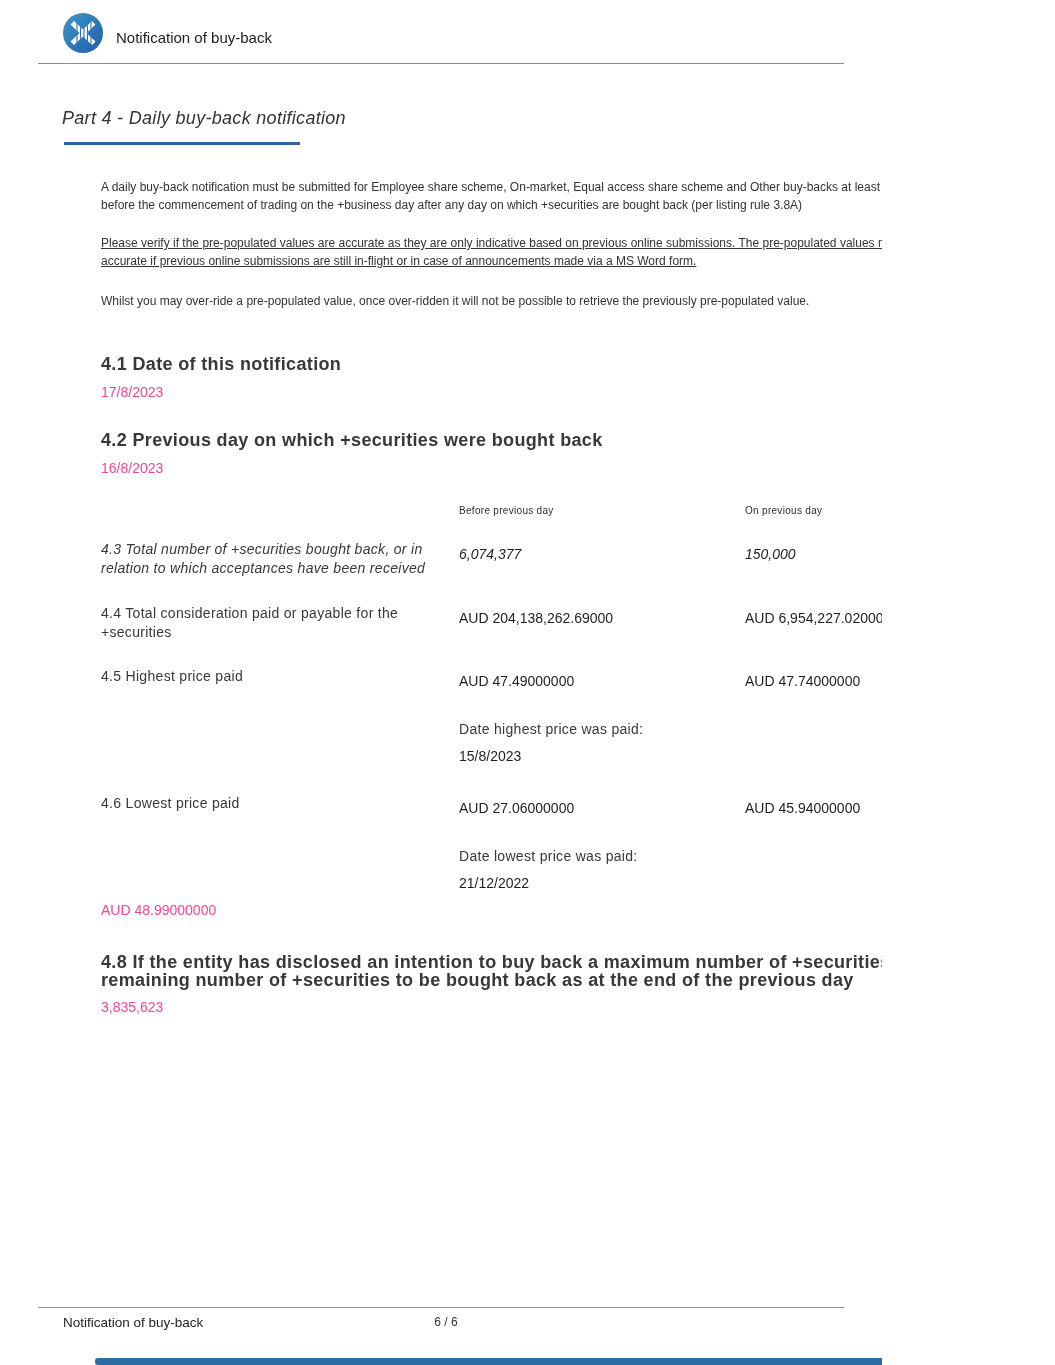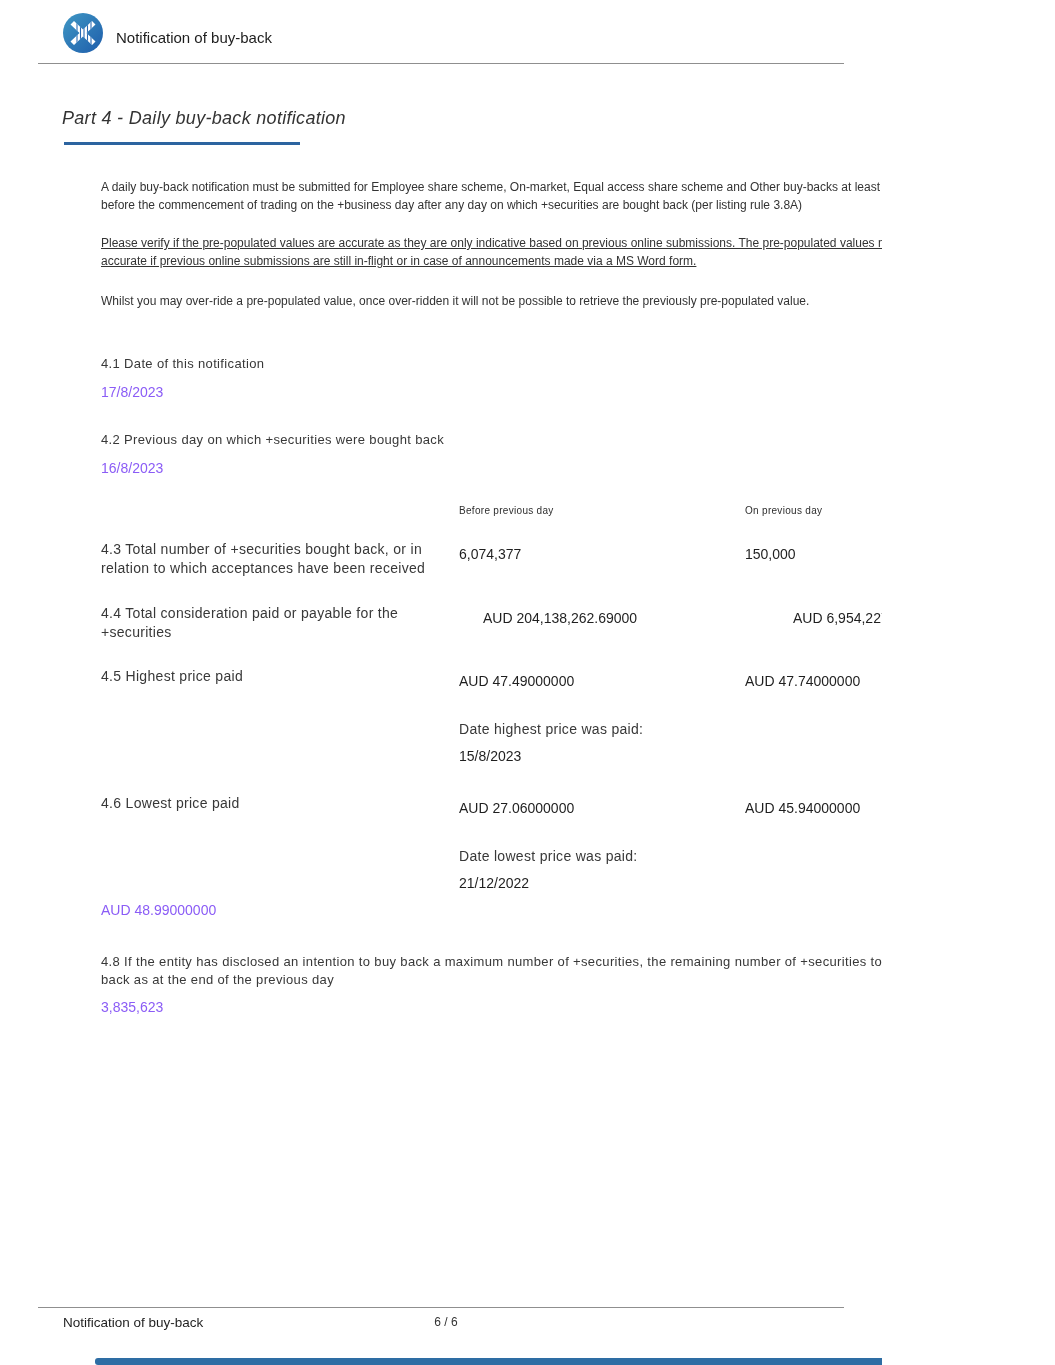--- a/index.html
+++ b/index.html
@@ -62,28 +62,29 @@
     line-height: 18px;
     color: #333333;
   }
   .p1 { margin-top: 33px; }
   .p2 { margin-top: 20px; text-decoration: underline; }
   .p3 { margin-top: 22px; }
 
   
   .content { margin-left: 101px; width: 864px; }
   .field-label {
-    font-size: 13px;
+    font-size: 18px;
     color: #383838;
     letter-spacing: 0.35px;
     line-height: 18px;
+    font-weight: bold;
   }
   .field-value {
     font-size: 14px;
-    color: #8b5cf6;
+    color: #ec4899;
     line-height: 18px;
   }
   .f41-label { margin-top: 45px; }
   .f41-value { margin-top: 10px; }
   .f42-label { margin-top: 30px; }
   .f42-value { margin-top: 10px; }
 
   
   .bb-table { margin-top: 28px; }
   .trow { display: flex; align-items: flex-start; }
@@ -99,22 +100,22 @@
     font-size: 14px;
     color: #383838;
     letter-spacing: 0.3px;
     line-height: 19px;
   }
   .tvalue {
     font-size: 14px;
     color: #1f1f1f;
   }
   .pad-down { padding-top: 6px; }
-  .row-43 { margin-top: 24px; }
-  .row-44 { margin-top: 26px; gap: 24px; }
+  .row-43 { margin-top: 24px; font-style: italic; }
+  .row-44 { margin-top: 26px; }
   .row-45 { margin-top: 25px; }
   .row-46 { margin-top: 30px; }
   .sub-label-row { margin-top: 31px; }
   .sub-value-row { margin-top: 9px; }
 
   
   .f47-label { margin-top: 30px; }
   .f47-value { margin-top: 10px; }
   .f48-label { margin-top: 34px; width: 848px; }
   .f48-value { margin-top: 9px; }

